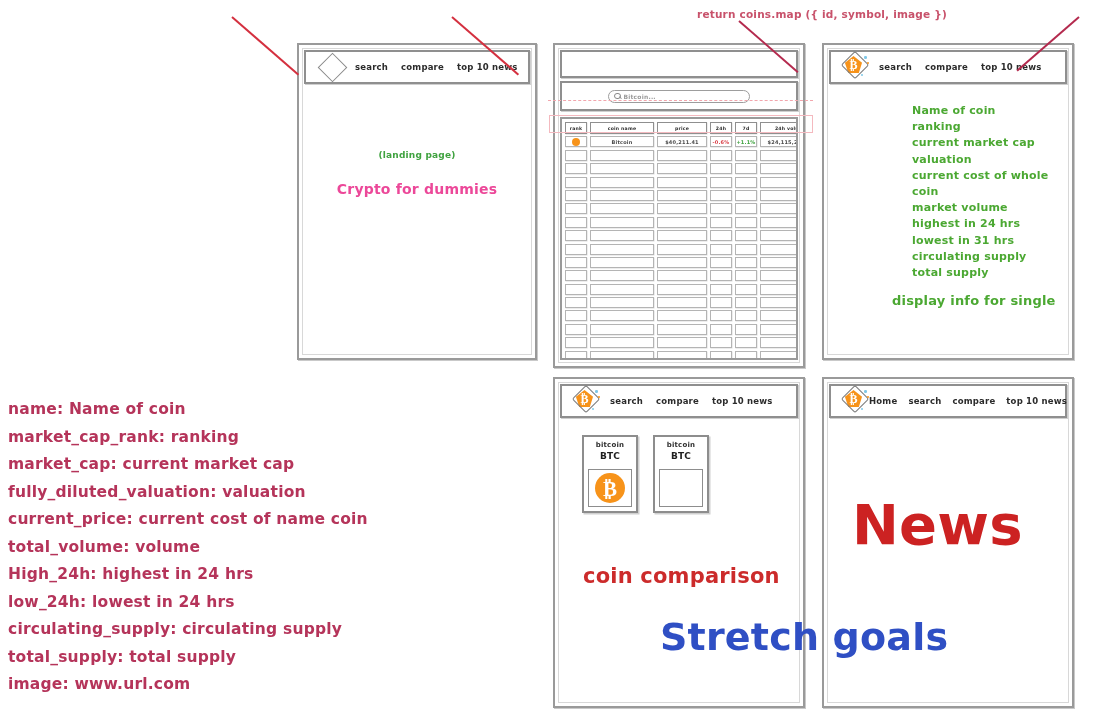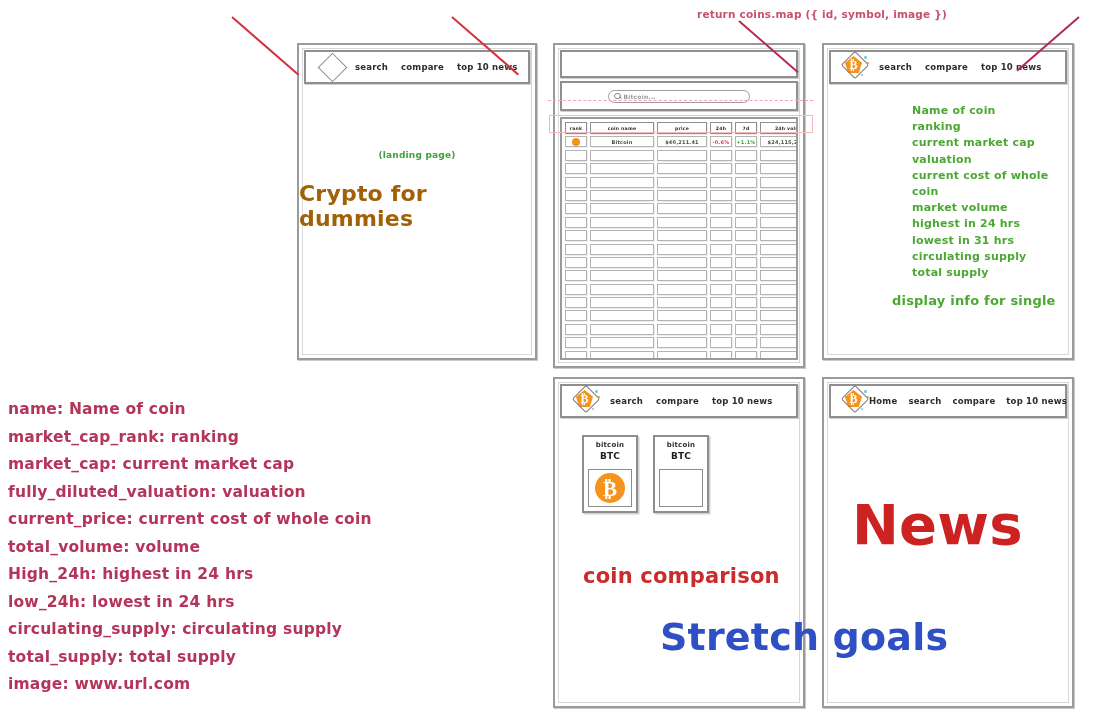--- a/index.html
+++ b/index.html
@@ -119,23 +119,23 @@
   #panel1-sub {
     position: absolute;
     width: 100%;
     text-align: center;
     font-size: 9px;
     color: #3fa23f;
   }
   #panel1-title {
     position: absolute;
     width: 100%;
-    text-align: left;
-    font-size: 22px;
-    color: #a16207;
+    text-align: center;
+    font-size: 14px;
+    color: #ec4899;
   }
 
   
   .wf-btn {
     border: 1.4px solid #8d8d8d;
     background: #fff;
     box-sizing: border-box;
     display: flex;
     align-items: center;
     justify-content: center;
@@ -383,21 +383,21 @@
   <div class="arrow" style="left:232px; top:16px; width:88px; transform:rotate(41deg);"></div>
   <div class="arrow" style="left:452px; top:16px; width:88px; transform:rotate(41deg);"></div>
   <div class="arrow crimson" style="left:739px; top:20px; width:78px; transform:rotate(41deg);"></div>
   <div class="arrow crimson" style="left:1079px; top:16px; width:82px; transform:rotate(139deg);"></div>
 
   <div id="field-legend" class="hand">
     <div>name: Name of coin</div>
     <div>market_cap_rank: ranking</div>
     <div>market_cap: current market cap</div>
     <div>fully_diluted_valuation: valuation</div>
-    <div>current_price: current cost of whole coin</div>
+    <div>current_price: current cost of name coin</div>
     <div>total_volume: volume</div>
     <div>High_24h: highest in 24 hrs</div>
     <div>low_24h: lowest in 24 hrs</div>
     <div>circulating_supply: circulating supply</div>
     <div>total_supply: total supply</div>
     <div>image: www.url.com</div>
   </div>
 
   <div class="frame" style="left:297px; top:43px; width:240px; height:317px;">
     <div class="frame-inner-line"></div>

